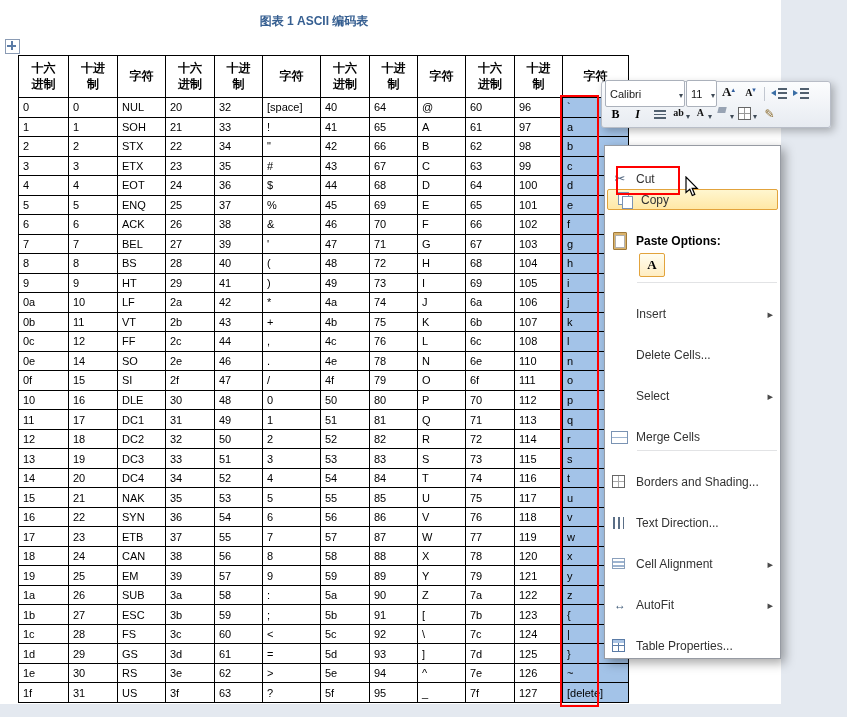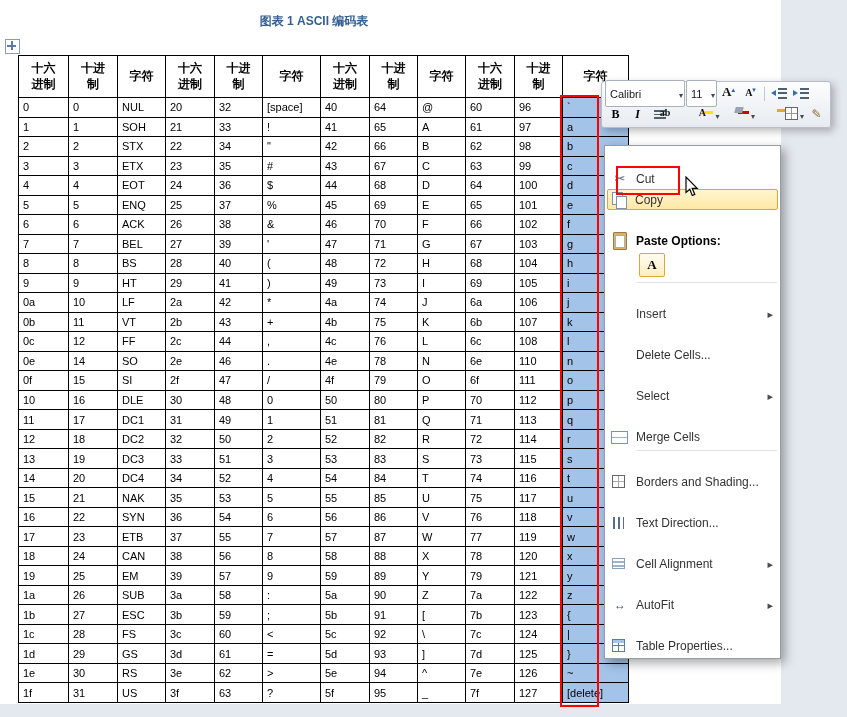--- a/index.html
+++ b/index.html
@@ -56,42 +56,42 @@
   .ic-indent::after{content:"";position:absolute;right:0;top:0;width:9px;height:11px;
         background:repeating-linear-gradient(to bottom,#51606f 0 2px,transparent 2px 4.5px);}
   .ic-indent.dec::before{content:"";position:absolute;left:0;top:2px;border-top:3px solid transparent;
         border-bottom:3px solid transparent;border-right:5px solid #3a6ea5;}
   .ic-indent.inc::before{content:"";position:absolute;left:0;top:2px;border-top:3px solid transparent;
         border-bottom:3px solid transparent;border-left:5px solid #3a6ea5;}
   .bold-lbl{font:bold 12px "Liberation Serif",serif;margin-top:2px;}
   .italic-lbl{font:italic bold 12px "Liberation Serif",serif;margin-top:2px;}
   .ic-center{width:12px;height:9px;margin-top:5px;
         background:repeating-linear-gradient(to bottom,#51606f 0 1.5px,transparent 1.5px 3.5px);}
-  .stacked{display:flex;flex-direction:row;align-items:center;line-height:1;margin-top:2px;gap:32px;}
+  .stacked{display:flex;flex-direction:column;align-items:center;line-height:1;margin-top:2px;gap:32px;}
   .s-txt{font:bold 10px "Liberation Serif",serif;color:#111;}
   .s-bar{width:11px;height:3px;margin-top:1px;}
   .s-bar.red{background:#d00000;}
   .s-bar.yellow{background:#ffe400;}
   .s-bar.orange{background:#e8a33d;}
   .ic-bucket{position:relative;width:11px;height:6px;}
   .ic-bucket::before{content:"";position:absolute;left:1px;top:0;width:8px;height:6px;background:#98a3b3;transform:skewX(-14deg);}
   .ic-borders2{position:relative;width:13px;height:13px;margin-top:2px;border:1px solid #666;box-sizing:border-box;
         background:linear-gradient(#999,#999) 5px 0/1px 11px no-repeat,
                    linear-gradient(#999,#999) 0 5px/11px 1px no-repeat,#fff;}
   .ic-brush{font-size:12px;color:#8a6a2a;line-height:1;margin-top:3px;}
   .ic-brush::after{content:"✎";}
 
   
   .menu{position:absolute;left:604px;top:145px;width:177px;box-sizing:border-box;background:#fff;
         border:1px solid #979ba3;box-shadow:4px 4px 10px rgba(0,0,0,.35);padding:2px 0;z-index:10;}
   .menu-item{display:flex;align-items:center;height:21px;padding:0 7px 0 4px;
              font:12px "Liberation Sans",sans-serif;color:#323232;margin-top:20px;}
   .menu-item.bold .mi-label{font-weight:bold;color:#000;}
   .menu-item.hl{background:linear-gradient(#fff6cf,#ffe8a6);border:1px solid #e2a33c;border-radius:2px;
-                margin:0 2px;padding:0 5px 0 0;height:19px;}
+                margin:0 2px;padding:0 5px 0 6px;height:19px;}
   .mi-icon{width:22px;min-width:22px;height:18px;position:relative;display:flex;align-items:center;
            justify-content:center;margin-right:5px;}
   .mi-label{flex:1;white-space:nowrap;}
   .mi-arrow::after{content:"▸";font-size:11px;color:#4a4a4a;}
   .menu-sep{height:1px;background:#e2e3e5;margin:3px 3px 3px 32px;}
   .paste-row{height:28px;display:flex;align-items:center;padding-left:34px;}
   .paste-btn{width:24px;height:22px;border:1px solid #e2a33c;border-radius:2px;
              background:linear-gradient(#fffdf0,#ffedc2);font:bold 13px "Liberation Serif",serif;color:#000;
              display:flex;align-items:center;justify-content:center;}
 

